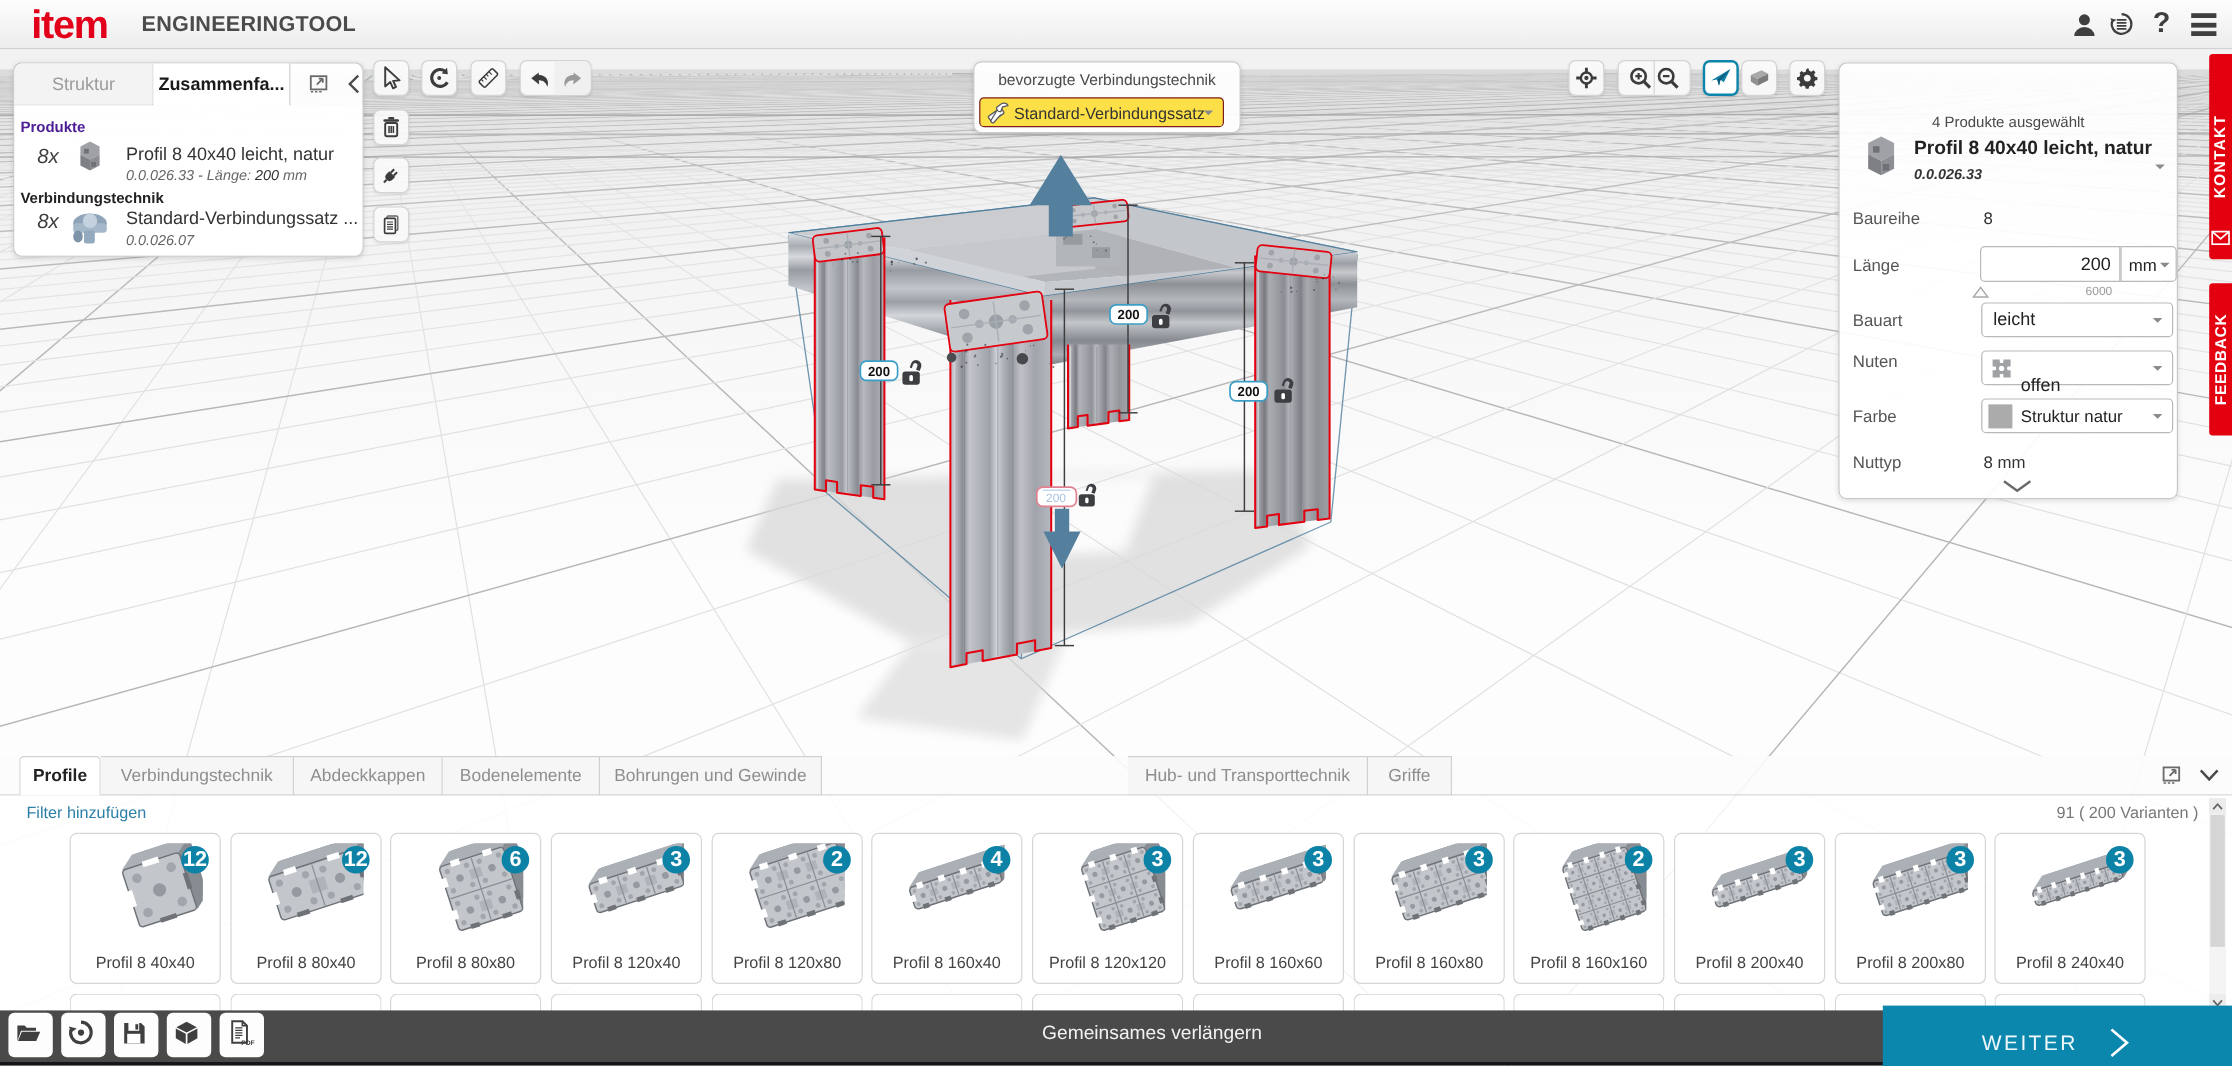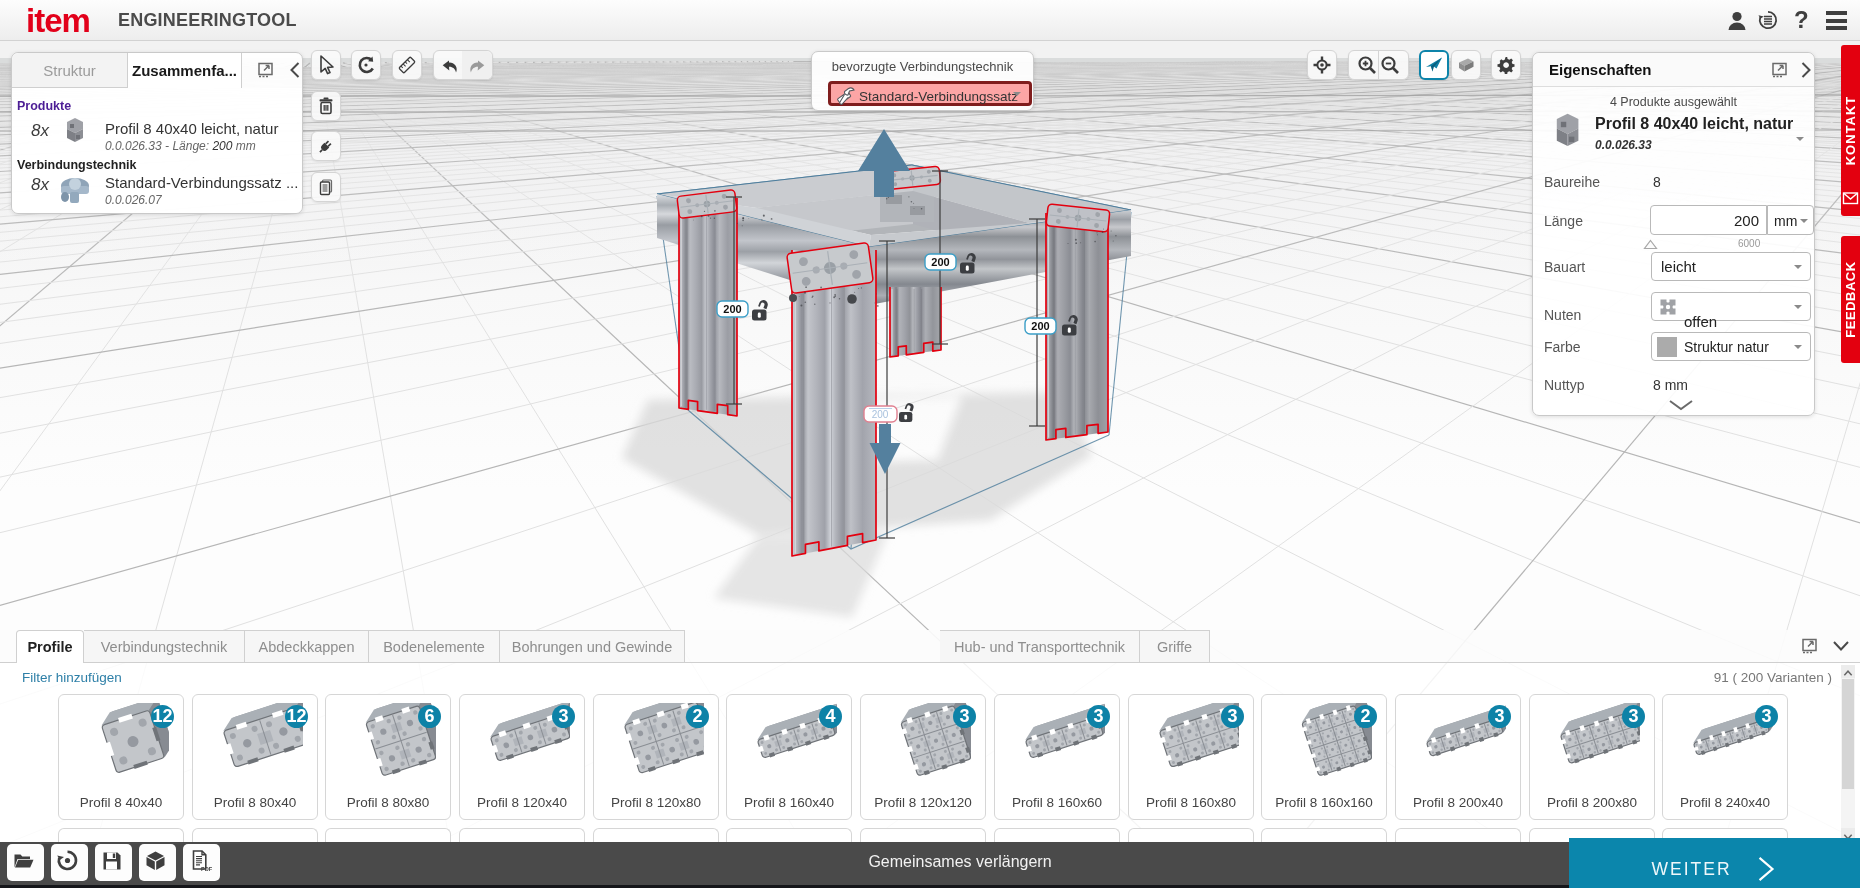--- a/index.html
+++ b/index.html
@@ -1201,21 +1201,21 @@
   </div>
 <div class="btn" style="left:311px; top:172px;">
     <svg width="22" height="22" viewBox="0 0 22 22" style="">
       <rect x="7.5" y="4" width="9" height="12" rx="1" fill="#e8e8e8" stroke="#6a6a6a" stroke-width="1.2"></rect>
       <rect x="5.5" y="6" width="9" height="12.5" rx="1" fill="#fff" stroke="#3c3c3c" stroke-width="1.4"></rect>
       <path d="M7.5 9 h5 M7.5 11 h5 M7.5 13 h5 M7.5 15 h5" stroke="#3c3c3c" stroke-width="1"></path>
     </svg>
   </div>
 <div class="panel" style="left:811px; top:51px; width:223px; height:60px;">
     <div style="position:absolute;left:0;right:0;top:7px;text-align:center;font-size:13px;color:#4a4a4a;">bevorzugte Verbindungstechnik</div>
-    <div style="position:absolute;left:16px;top:29px;width:204px;height:25px;border:3px solid #7f1d1d;border-radius:4px;background:#fca5a5;">
+    <div style="position:absolute;left:4px;top:29px;width:204px;height:25px;border:1px solid #7f1d1d;border-radius:4px;background:#fde047;">
       <div style="position:absolute;left:4px;top:1px;"><svg width="21" height="21" viewBox="0 0 21 21" style="">
           <g stroke="#55585e" fill="#fff" stroke-width="1.1">
             <rect x="2.5" y="10" width="13" height="5.4" rx="1" transform="rotate(-35 9 12.5)"></rect>
             <path d="M13.5 3.5 c2.5-1.5 5 0 5.5 1.5 l-4.5 1 -1.5 4 c-2 .5-4-1.5-3.5-3.5 Z"></path>
             <path d="M9.5 9.5 L5 17 c-1 1.5 1 3 2.2 2 L13 12.5"></path>
           </g>
         </svg></div>
       <div style="position:absolute;left:28px;top:4.5px;font-size:13.5px;color:#333;white-space:nowrap;">Standard-Verbindungssatz</div>
       <div class="ddarrow"></div>
     </div>
@@ -1252,31 +1252,20 @@
       <path d="M4 8.5 L9.5 11.8 L9.5 17.5 L4 14 Z" fill="#8f8f8f"></path>
       <path d="M9.5 11.8 L18.5 7.5 L18.5 12.8 L9.5 17.5 Z" fill="#7b7b7b"></path>
     </svg>
   </div>
 <div class="btn" style="left:1491px; top:50px;">
     <svg width="22" height="22" viewBox="0 0 22 22" style="">
       <path d="M11 3 l1.2 0 .4 2 1.9.8 1.7-1.2 1.7 1.7-1.2 1.7.8 1.9 2 .4 0 2.4-2 .4-.8 1.9 1.2 1.7-1.7 1.7-1.7-1.2-1.9.8-.4 2-2.4 0-.4-2-1.9-.8-1.7 1.2-1.7-1.7 1.2-1.7-.8-1.9-2-.4 0-2.4 2-.4.8-1.9L4.6 6.9 6.3 5.2 8 6.4 9.9 5.6 10.3 3.6 Z M11 8.2 a2.9 2.9 0 1 0 .2 0 Z" fill="#3c3c3c" fill-rule="evenodd"></path>
     </svg>
   </div>
 <div id="rpanel" class="panel">
-    <div id="rphead">
-      <span style="position:absolute;left:16px;top:8px;font-size:15px;font-weight:bold;color:#111;">Eigenschaften</span>
-      <div style="position:absolute;left:236px;top:7px;"><svg width="21" height="21" viewBox="0 0 21 21" style="">
-          <rect x="4" y="3.5" width="13" height="11" fill="none" stroke="#6a6a6a" stroke-width="1.5"></rect>
-          <path d="M9 10.5 L14 5.5 M14 5.5 h-3.4 M14 5.5 v3.4" stroke="#6a6a6a" stroke-width="1.5" fill="none"></path>
-          <path d="M4 16.5 h2 M7.5 16.5 h2 M11 16.5 h2" stroke="#6a6a6a" stroke-width="1.3"></path>
-        </svg></div>
-      <div style="position:absolute;left:266px;top:8px;"><svg width="14" height="18" viewBox="0 0 14 18">
-          <path d="M3.5 2 L10.5 9 L3.5 16" fill="none" stroke="#4a4a4a" stroke-width="2"></path>
-        </svg></div>
-    </div>
     <div style="position:absolute;left:0;right:0;top:42px;text-align:center;font-size:12.5px;color:#4a4a4a;">4 Produkte ausgewählt</div>
     <div style="position:absolute;left:13px;top:58px;"><svg width="40" height="44" viewBox="0 0 40 44" style="">
         <g transform="scale(1.35)">
           <path d="M8 6 L16 2 L24 6 L24 13 L16 17 L8 13 Z" fill="#9fa1a7"></path>
           <path d="M8 13 L16 17 L16 26 L8 22 Z" fill="#7e8086"></path>
           <path d="M16 17 L24 13 L24 22 L16 26 Z" fill="#8c8e94"></path>
           <rect x="11" y="8" width="4" height="4" fill="#6f7177"></rect>
           <rect x="17" y="19" width="4" height="4" fill="#6f7177"></rect>
         </g>
       </svg></div>
@@ -1295,21 +1284,21 @@
     </div>
     <div style="position:absolute;left:110px;top:183px;"><svg width="15" height="11" viewBox="0 0 15 11">
         <path d="M7.5 1.5 L13.5 9.5 H1.5 Z" fill="#fcfcfc" stroke="#a8a8a8" stroke-width="1.2"></path>
       </svg></div>
     <div style="position:absolute;left:205px;top:185px;font-size:10px;color:#999;">6000</div>
     <div class="rlabel" style="top:206px;">Bauart</div>
     <div class="dd" style="top:199px;height:29px;">
       <div style="position:absolute;left:9px;top:5px;font-size:15px;color:#222;">leicht</div>
       <div class="ddarrow"></div>
     </div>
-    <div class="rlabel" style="top:254px;">Nuten</div>
+    <div class="rlabel" style="top:240px;">Nuten</div>
     <div class="dd" style="top:239px;height:29px;">
       <div style="position:absolute;left:6px;top:4px;"><svg width="20" height="20" viewBox="0 0 20 20" style="">
           <path d="M2.5 2.5 h6 v2.5 a2.6 2.6 0 0 0 3 0 V2.5 h6 v6 h-2.5 a2.6 2.6 0 0 0 0 3 h2.5 v6 h-6 v-2.5 a2.6 2.6 0 0 0 -3 0 v2.5 h-6 v-6 h2.5 a2.6 2.6 0 0 0 0 -3 H2.5 Z" fill="#a0a2a6"></path>
           <circle cx="10" cy="10" r="2.2" fill="#fff"></circle>
         </svg></div>
       <div style="position:absolute;left:32px;top:20px;font-size:15px;color:#222;">offen</div>
       <div class="ddarrow"></div>
     </div>
     <div class="rlabel" style="top:286px;">Farbe</div>
     <div class="dd" style="top:279px;height:29px;">

